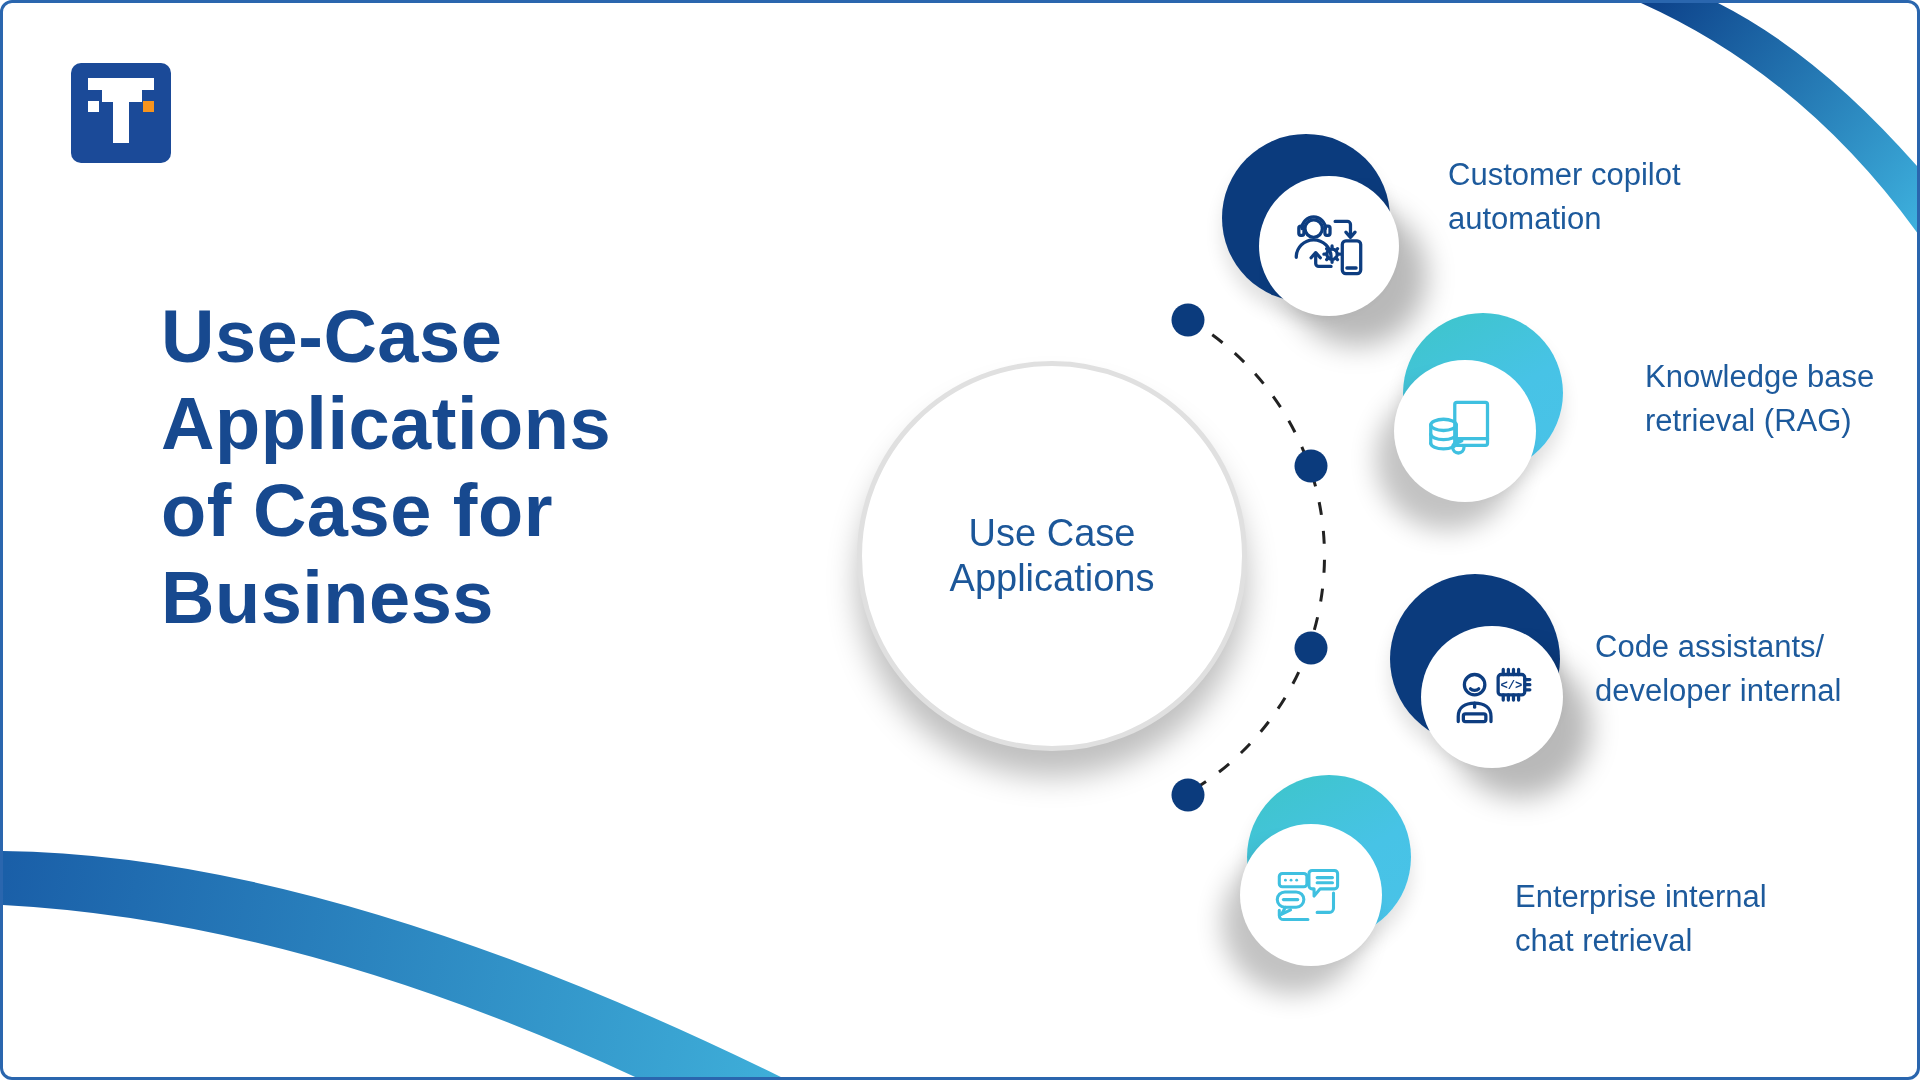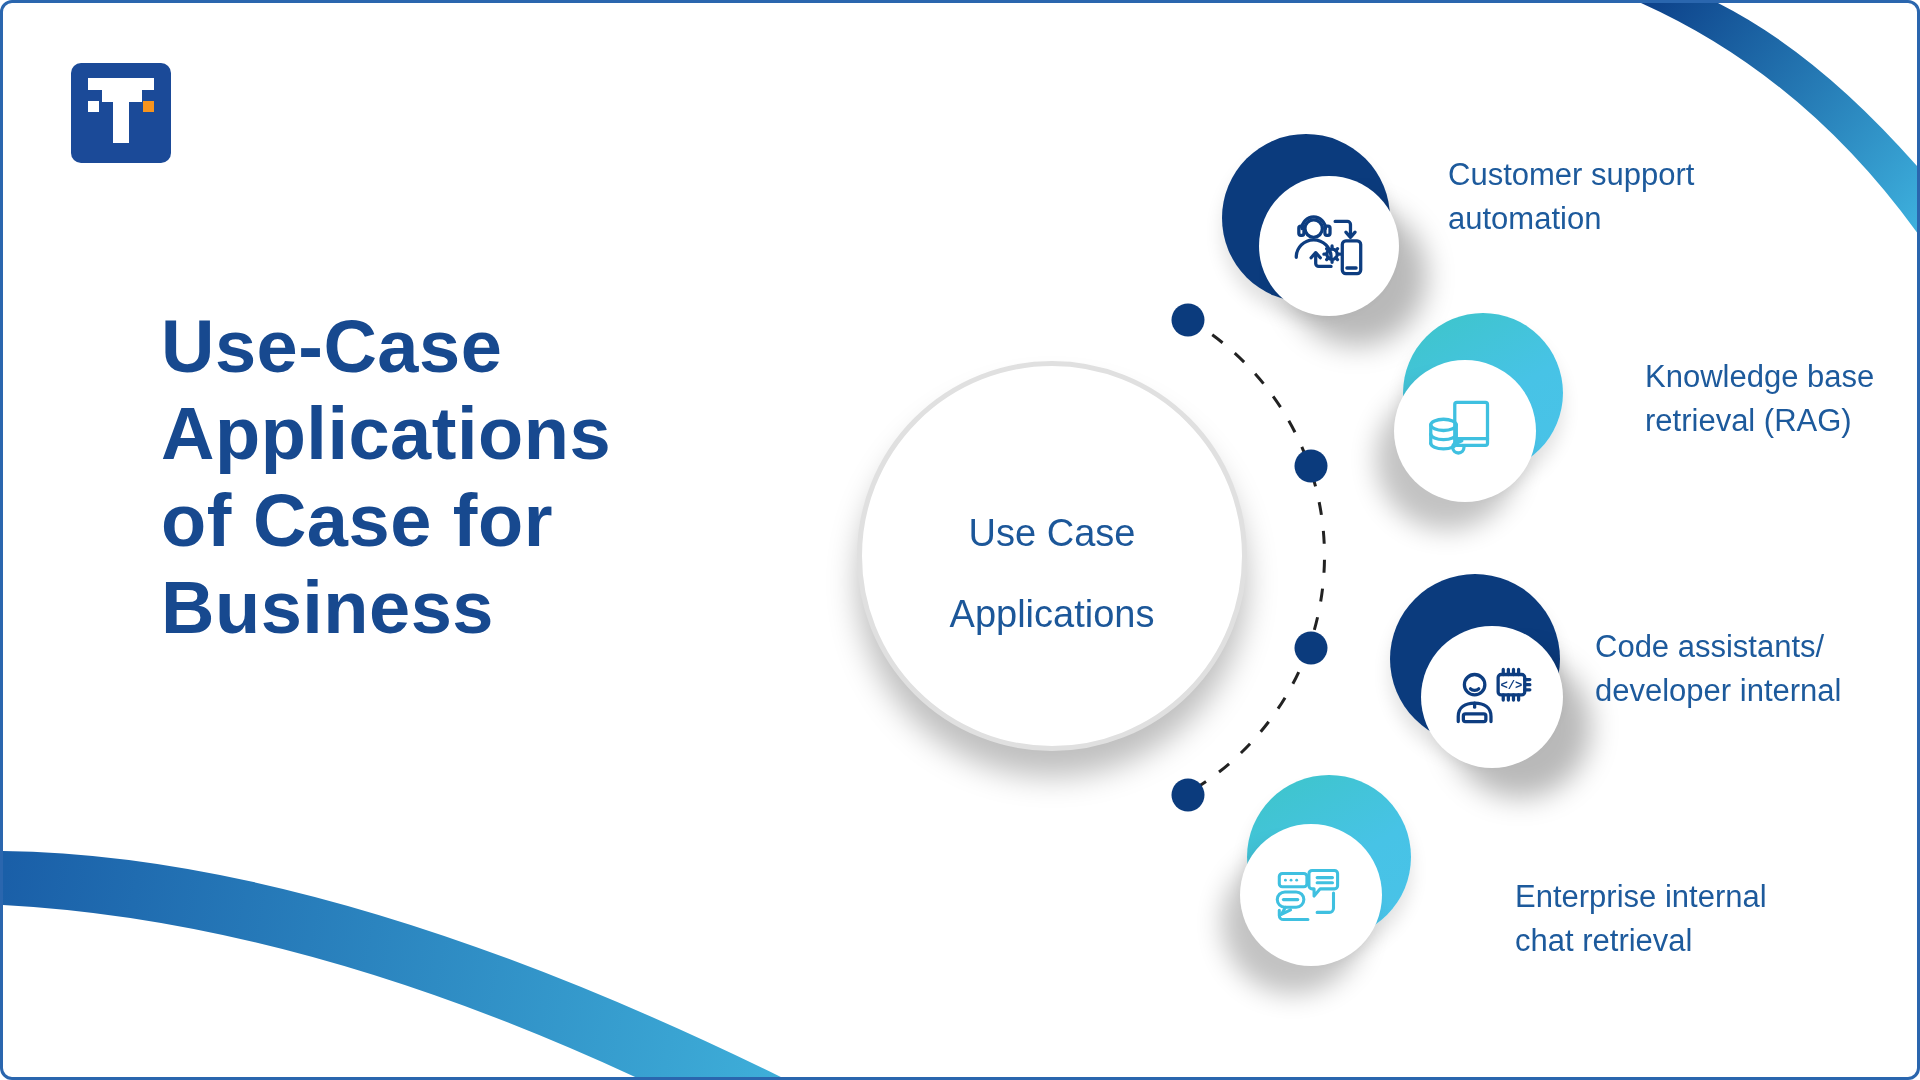--- a/index.html
+++ b/index.html
@@ -16,31 +16,31 @@
   .logo{position:absolute;left:68px;top:60px;width:100px;height:100px;
     background:#1b4a98;border-radius:10px;}
   .logo div{position:absolute;background:#ffffff;}
   .logo .bar{left:17px;top:15px;width:66px;height:12px;}
   .logo .mid{left:31px;top:27px;width:40px;height:12px;}
   .logo .stem{left:42px;top:27px;width:16px;height:53px;}
   .logo .sq-left{left:17px;top:38px;width:11px;height:11px;}
   .logo .sq-right{left:72px;top:38px;width:11px;height:11px;background:#f7941e;}
 
   
-  .title{position:absolute;left:158px;top:300px;margin:0;
+  .title{position:absolute;left:158px;top:290px;margin:0;
     font-size:74px;line-height:87px;font-weight:bold;color:#17498f;letter-spacing:.5px;}
   .title span{display:block;}
 
   
   .center-circle{position:absolute;left:854px;top:358px;width:390px;height:390px;
     background:#ffffff;border:5px solid #e0e0e0;border-radius:50%;
     box-shadow:0 26px 30px rgba(0,0,0,.25);
     display:flex;align-items:center;justify-content:center;box-sizing:border-box;}
   .center-label{text-align:center;font-size:38px;line-height:45px;color:#1c5799;}
-  .center-label span{display:block;margin-top:36px;}
+  .center-label span{display:block;}
 
   
   .connector{position:absolute;left:0;top:0;pointer-events:none;}
 
   
   .circle{position:absolute;border-radius:50%;}
   .back{box-shadow:0 14px 18px rgba(0,0,0,.12);}
   .navy{background:#0b3b7d;}
   .cyan{background:linear-gradient(150deg,#3dc5c8 0%,#47c3e6 55%,#49c2e8 100%);}
   .front{background:#ffffff;display:flex;align-items:center;justify-content:center;}
@@ -133,21 +133,21 @@
       <path d="M47 46.5 V44 M47 57.5 V60 M41.5 52 H39 M52.5 52 H55 M50.5 48.5 L52.3 46.7 M50.5 55.5 L52.3 57.3 M43.5 48.5 L41.7 46.7 M43.5 55.5 L41.7 57.3"></path>
       <path d="M50 20 h12 a3 3 0 0 1 3 3 v11"></path>
       <path d="M60.5 30.5 L65 35.5 L69.5 30.5"></path>
       <path d="M46 64 h-12 a3 3 0 0 1 -3 -3 v-10"></path>
       <path d="M26.5 55.5 L31 50.5 L35.5 55.5"></path>
       <rect x="57" y="39" width="18" height="32" rx="3.5"></rect>
       <path d="M61.5 65.5 H70.5"></path>
     </svg>
   </div>
   <div id="label1" class="sat-label">
-    <span>Customer support</span>
+    <span>Customer copilot</span>
     <span>automation</span>
   </div>
 
   <div id="sat2-back" class="circle back cyan"></div>
   <div id="sat2-front" class="circle front shadow-bl">
     <svg class="icon" width="90" height="90" viewBox="0 0 88 88" stroke="#3fc0e0" stroke-width="3.2">
       <rect x="34" y="16" width="32" height="42" rx="2"></rect>
       <path d="M34 51.5 H66"></path>
       <ellipse cx="23" cy="38" rx="12.5" ry="5.5"></ellipse>
       <path d="M10.5 38 V56 M35.5 38 V56"></path>

